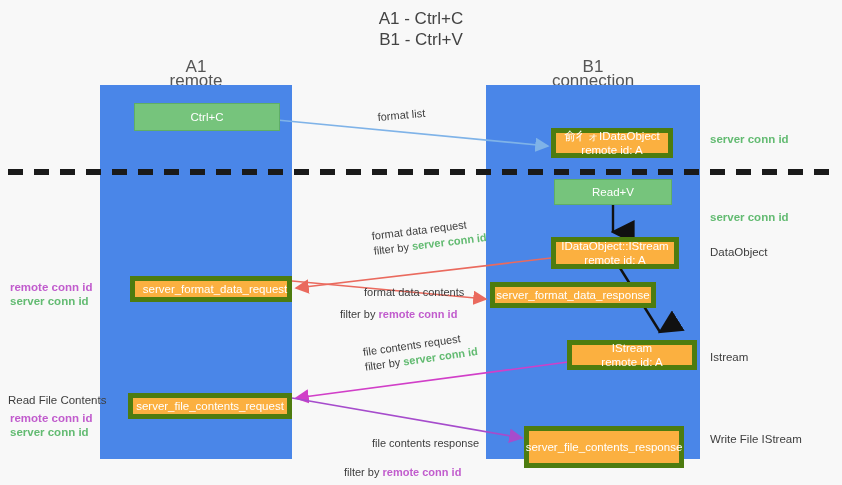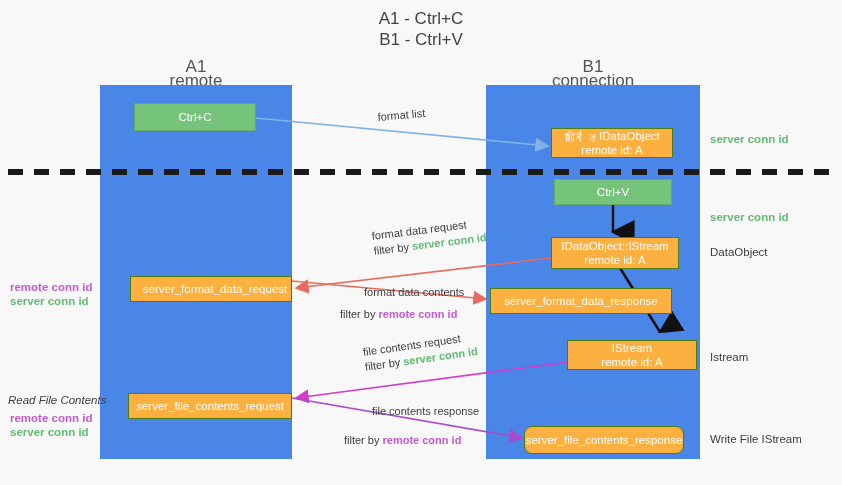--- a/index.html
+++ b/index.html
@@ -61,21 +61,21 @@
     color: #ffffff;
     font-size: 11.5px;
     line-height: 14px;
   }
   .box.green {
     background: #76c47c;
     border: 1px solid #5fae66;
   }
   .box.orange {
     background: #fbb040;
-    border: 1px solid #4d7c0f;
+    border: 5px solid #4d7c0f;
   }
   .box .l2 { display: block; }
 
   
   .lbl {
     font-size: 11.5px;
     line-height: 14px;
     color: #444444;
     white-space: nowrap;
   }
@@ -152,56 +152,56 @@
 
     <line x1="292" y1="281" x2="486" y2="299" stroke="#ea6a5e" stroke-width="1.6" marker-end="url(#ah-red)"></line>
 
     <line x1="568" y1="362" x2="296" y2="398" stroke="#d13fc8" stroke-width="1.6" marker-end="url(#ah-magenta)"></line>
 
     <line x1="292" y1="398" x2="522" y2="438" stroke="#a64ccc" stroke-width="1.6" marker-end="url(#ah-purple)"></line>
 
     <line class="dash-line" x1="8" y1="172" x2="834" y2="172"></line>
   </svg>
 
-  <div class="abs box green" style="left:134px; top:103px; width:122px; height:28px;">
+  <div class="abs box green" style="left:134px; top:103px; width:146px; height:28px;">
     <span>Ctrl+C</span>
   </div>
 
   <div class="abs box orange" style="left:130px; top:276px; width:162px; height:26px;padding-left:8px;">
     <span>server_format_data_request</span>
   </div>
 
   <div class="abs box orange" style="left:128px; top:393px; width:164px; height:26px;">
     <span>server_file_contents_request</span>
   </div>
 
   <div class="abs box orange" style="left:551px; top:128px; width:122px; height:30px;">
     <span>俞彳ォIDataObject</span>
     <span class="l2">remote id: A</span>
   </div>
 
   <div class="abs box green" style="left:554px; top:179px; width:118px; height:26px;">
-    <span>Ctrl+V</span>
+    <span>Read+V</span>
   </div>
 
   <div class="abs box orange" style="left:551px; top:237px; width:128px; height:32px;">
     <span>IDataObject::IStream</span>
     <span class="l2">remote id: A</span>
   </div>
 
   <div class="abs box orange" style="left:567px; top:340px; width:130px; height:30px;">
     <span>IStream</span>
     <span class="l2">remote id: A</span>
   </div>
 
-  <div class="abs box orange" style="left:490px; top:288px; width:182px; height:26px;text-align:right;">
+  <div class="abs box orange" style="left:490px; top:282px; width:166px; height:26px;text-align:right;">
     <span>server_format_data_response</span>
   </div>
 
-  <div class="abs box orange" style="left:524px; top:426px; width:160px; height:28px;border-radius:8px;">
+  <div class="abs box orange" style="left:524px; top:426px; width:160px; height:42px;">
     <span>server_file_contents_response</span>
   </div>
 
   <div class="abs flow-lbl" style="left:377px; top:110px; transform: rotate(-5deg);">
     <span>format list</span>
   </div>
 
   <div class="abs flow-lbl" style="left:371px; top:229px; transform: rotate(-7deg);">
     <div>format data request</div>
     <div><span>filter by </span><span class="g">server conn id</span></div>
@@ -211,34 +211,34 @@
     <div style="padding-left:24px;">format data contents</div>
     <div style="padding-top:7px;"><span>filter by </span><span class="p">remote conn id</span></div>
   </div>
 
   <div class="abs flow-lbl" style="left:362px; top:345px; transform: rotate(-8deg);">
     <div>file contents request</div>
     <div><span>filter by </span><span class="g">server conn id</span></div>
   </div>
 
   <div class="abs flow-lbl" style="left:344px; top:404px;">
-    <div style="padding-left:28px;">file contents response</div>
+    <div style="padding-left:28px;margin-top:32px;">file contents response</div>
     <div style="padding-top:14px;"><span>filter by </span><span class="p">remote conn id</span></div>
   </div>
 
   <div class="abs lbl green" style="left:710px; top:132px;">server conn id</div>
 
   <div class="abs lbl green" style="left:710px; top:210px;">server conn id</div>
 
   <div class="abs lbl dark" style="left:710px; top:245px;">DataObject</div>
 
   <div class="abs lbl dark" style="left:710px; top:350px;">Istream</div>
 
   <div class="abs lbl dark" style="left:710px; top:432px;">Write File IStream</div>
 
   <div class="abs lbl purple" style="left:10px; top:280px;">remote conn id</div>
   <div class="abs lbl green" style="left:10px; top:294px;">server conn id</div>
 
-  <div class="abs lbl dark" style="left:8px; top:393px;font-style:italic;">Read File Contents</div>
+  <div class="abs lbl dark" style="left:8px; top:393px;">Read File Contents</div>
   <div class="abs lbl purple" style="left:10px; top:411px;">remote conn id</div>
   <div class="abs lbl green" style="left:10px; top:425px;">server conn id</div>
 
 </div>
 
 </body></html>

